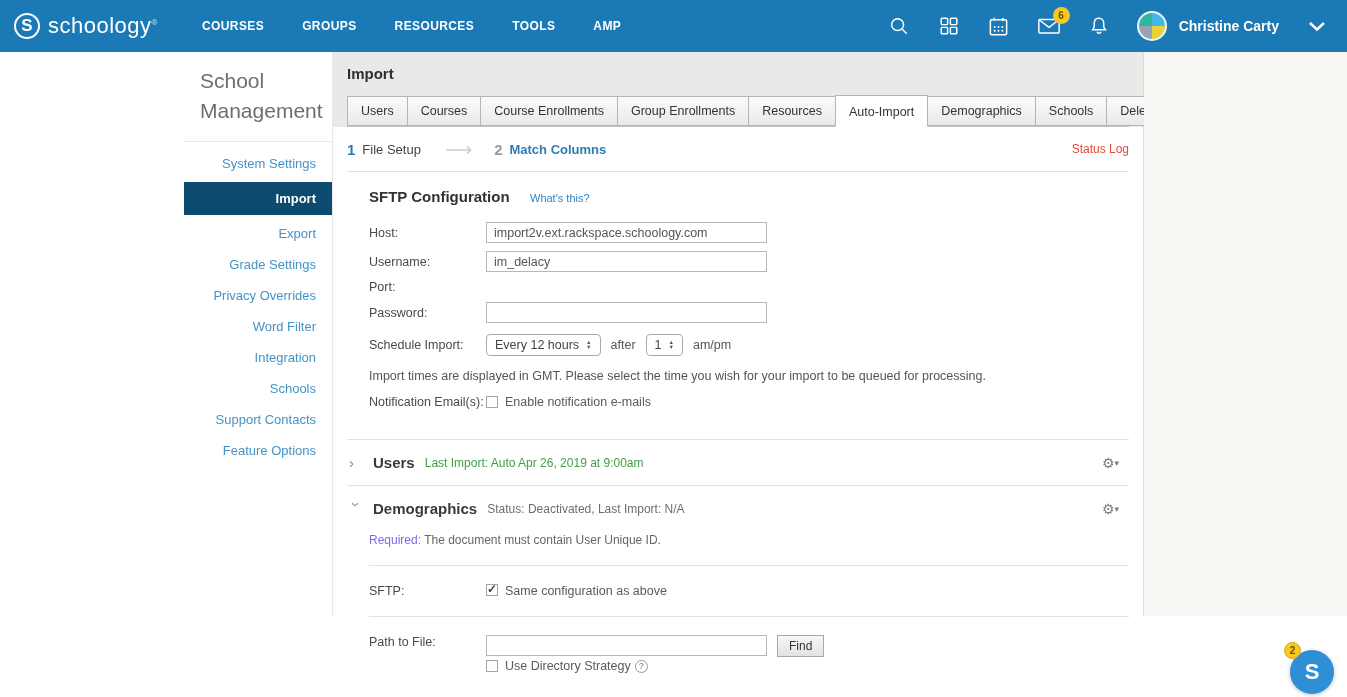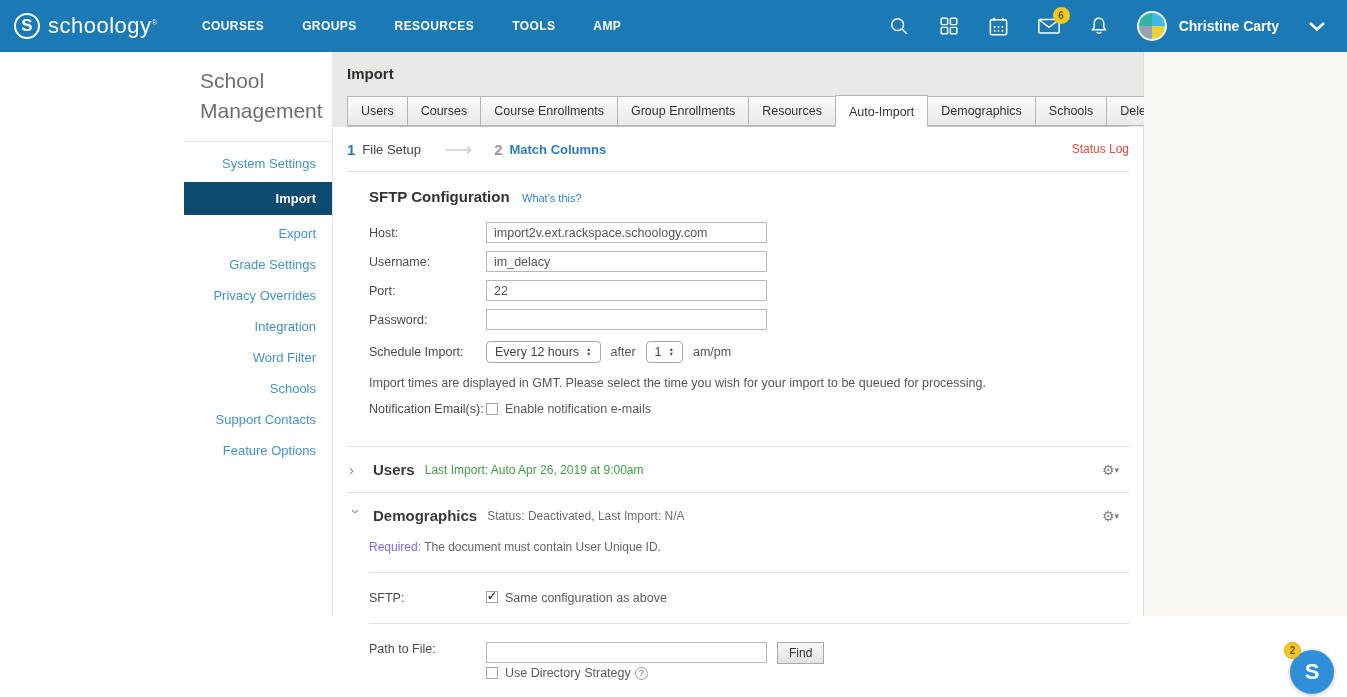--- a/index.html
+++ b/index.html
@@ -57,21 +57,21 @@
   .step-num.s2 { color:#9a9a9a; margin-left:4px; }
   .step-label { font-size:13px; color:#444; margin-left:7px; }
   .step-link { font-size:13px; font-weight:bold; color:#2d7cb5; margin-left:7px; cursor:pointer; }
   .step-arrow { color:#cccccc; font-size:19px; margin:0 18px 0 24px; }
   .status-log { margin-left:auto; font-size:12px; color:#e24b3b; cursor:pointer; }
   .rule { border-top:1px solid #e2e2e2; }
 
   
   .sftp { padding:16px 0 14px 22px; }
   .sec-h2 { font-size:15px; font-weight:bold; color:#333; display:inline; }
-  .whats { font-size:11px; color:#2e85c8; margin-left:8px; cursor:pointer; }
+  .whats { font-size:11px; color:#2e85c8; margin-left:16px; cursor:pointer; }
   .form { margin-top:16px; }
   .form-row { display:flex; align-items:center; margin-bottom:8px; }
   .form-label { width:117px; flex-shrink:0; font-size:12.5px; color:#4a4a4a; }
   input.text { width:281px; height:21px; border:1px solid #b7b7b7; background:#fff;
     font-family:"Liberation Sans",sans-serif; font-size:12.5px; color:#555; padding:1px 7px; }
   .select { display:inline-flex; align-items:center; border:1px solid #a9a9a9; border-radius:4px;
     background:#fff; padding:3px 8px; font-size:12.5px; color:#444; cursor:pointer; }
   .updown { display:inline-flex; flex-direction:column; font-size:5.5px; line-height:4.6px;
     color:#555; margin-left:7px; }
   .mid-word { font-size:12.5px; color:#555; margin:0 10px; }
@@ -185,22 +185,22 @@
 <div class="app">
 
   <div class="sidebar">
     <div class="side-title">School Management</div>
     <div class="side-rule"></div>
     <div class="side-item">System Settings</div>
     <div class="side-item active">Import</div>
     <div class="side-item">Export</div>
     <div class="side-item">Grade Settings</div>
     <div class="side-item">Privacy Overrides</div>
+    <div class="side-item">Word Filter</div>
     <div class="side-item">Integration</div>
-    <div class="side-item">Word Filter</div>
     <div class="side-item">Schools</div>
     <div class="side-item">Support Contacts</div>
     <div class="side-item">Feature Options</div>
   </div>
 
   <div class="main">
     <div class="main-header">
       <div class="page-title">Import</div>
       <div class="tabs">
         <span class="tab">Users</span>
@@ -235,21 +235,20 @@
           <div class="form-row">
             <span class="form-label">Host:</span>
             <input class="text" type="text" value="import2v.ext.rackspace.schoology.com" style="">
           </div>
           <div class="form-row">
             <span class="form-label">Username:</span>
             <input class="text" type="text" value="im_delacy" style="">
           </div>
           <div class="form-row">
             <span class="form-label">Port:</span>
-            <input class="text" type="text" value="22" style="">
           </div>
           <div class="form-row">
             <span class="form-label">Password:</span>
             <input class="text" type="text" value="" style="">
           </div>
           <div class="form-row" style="margin-top:11px;">
             <span class="form-label">Schedule Import:</span>
             <span class="select">
               <span>Every 12 hours</span>
               <span class="updown">

